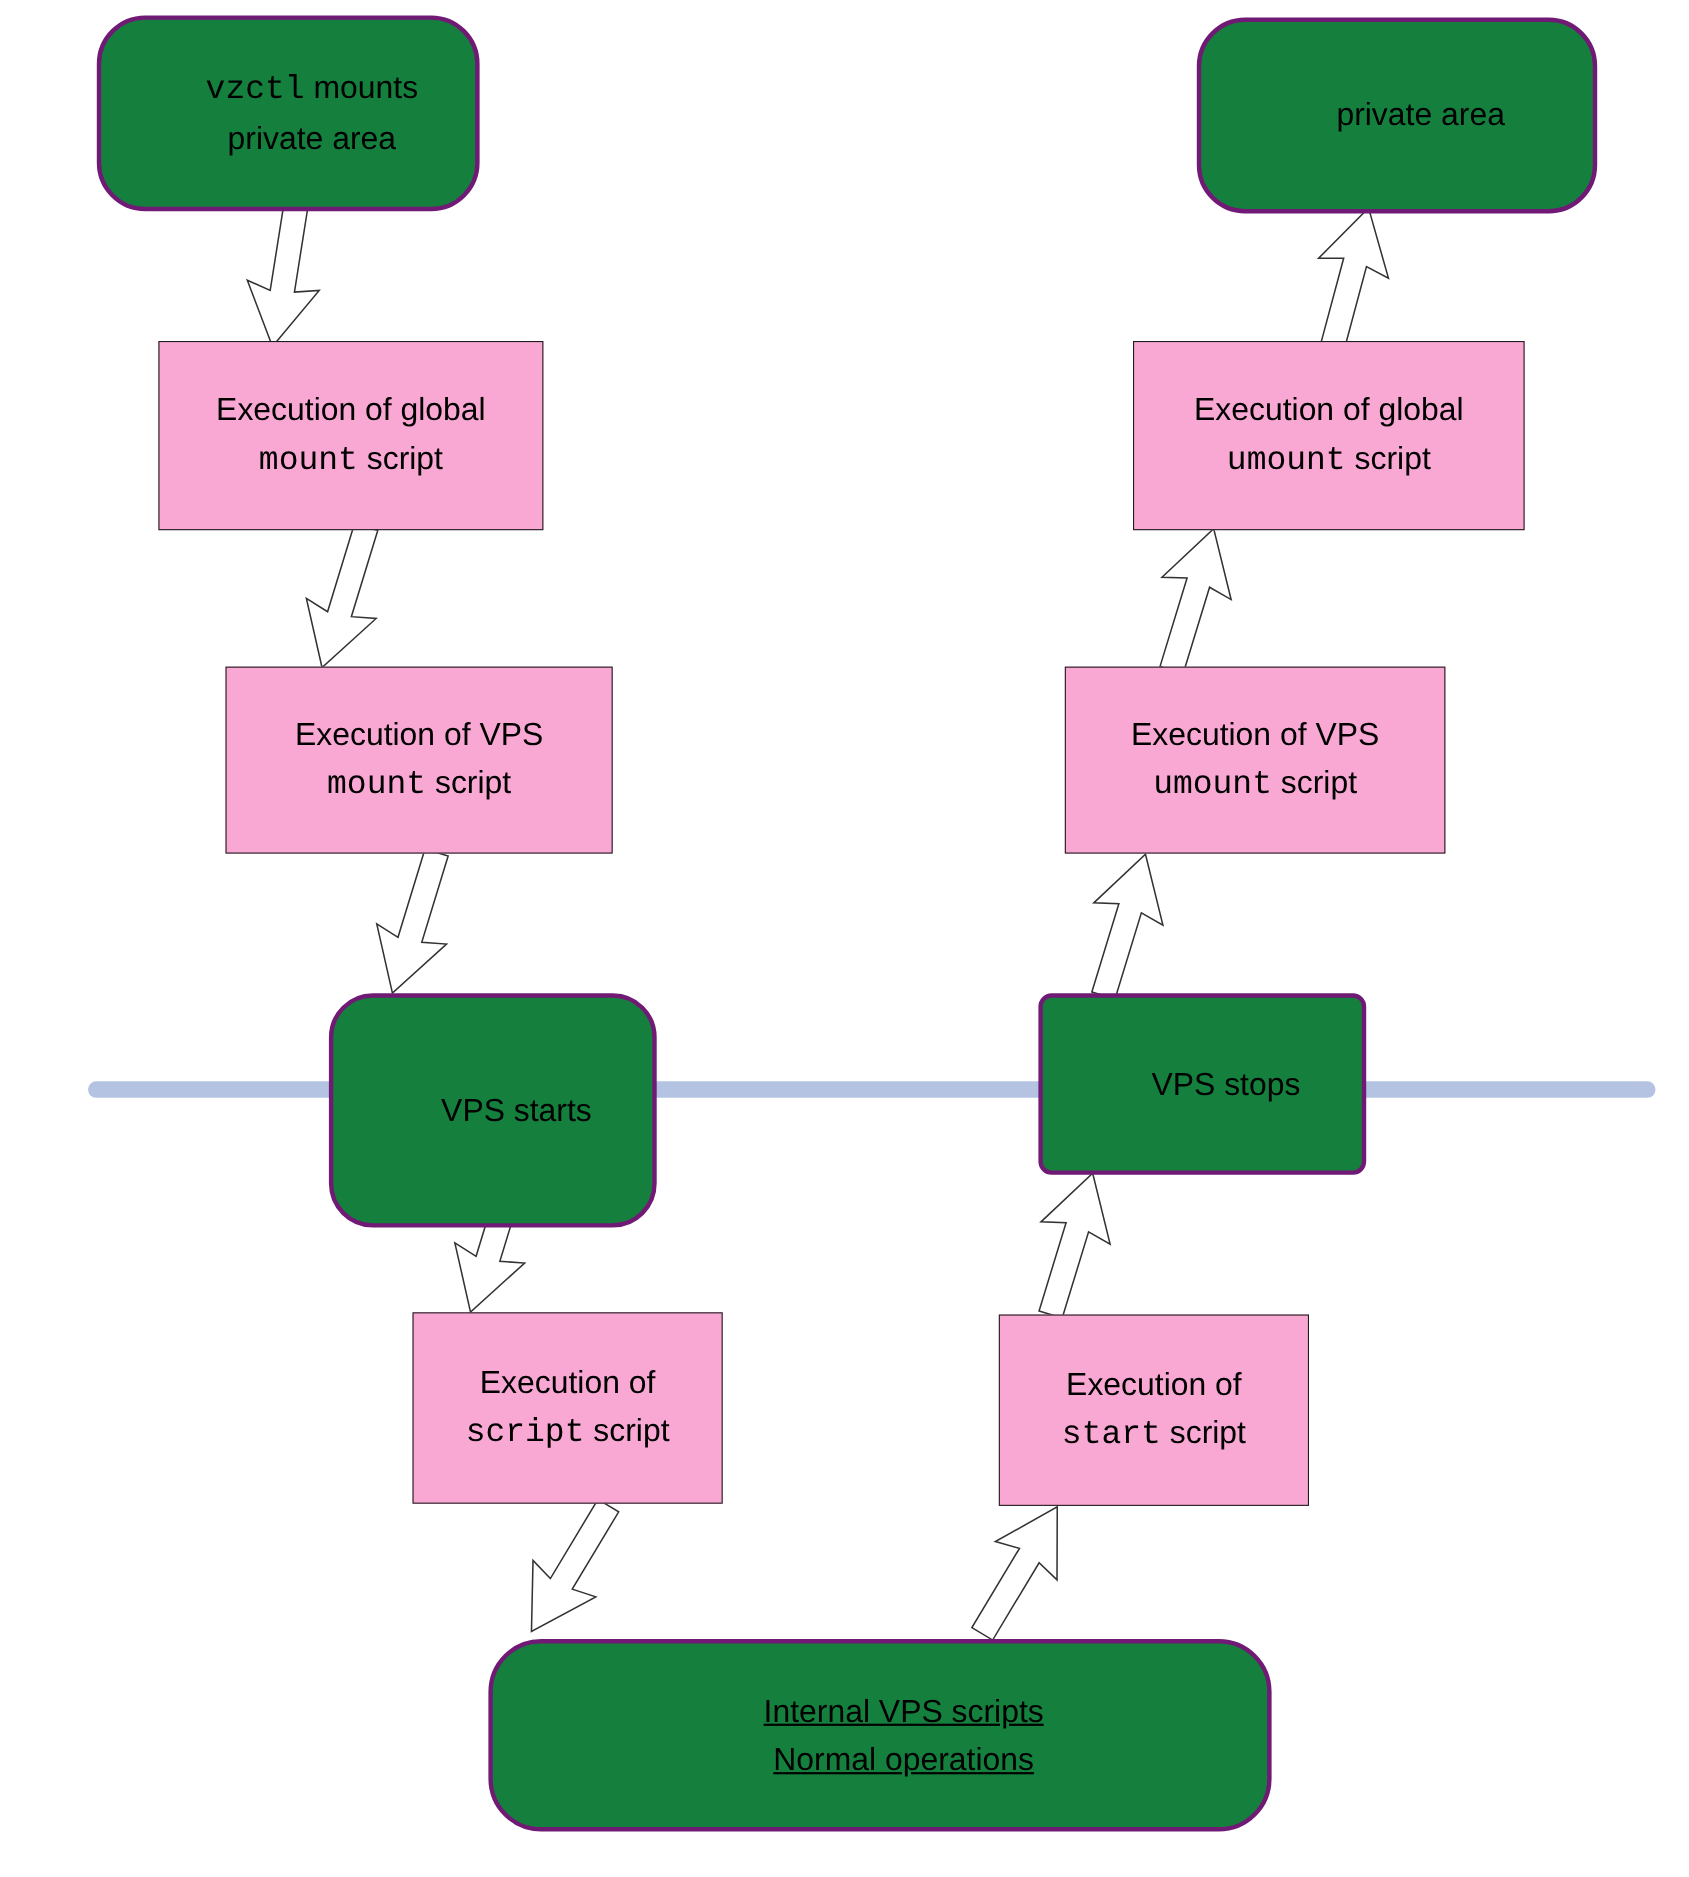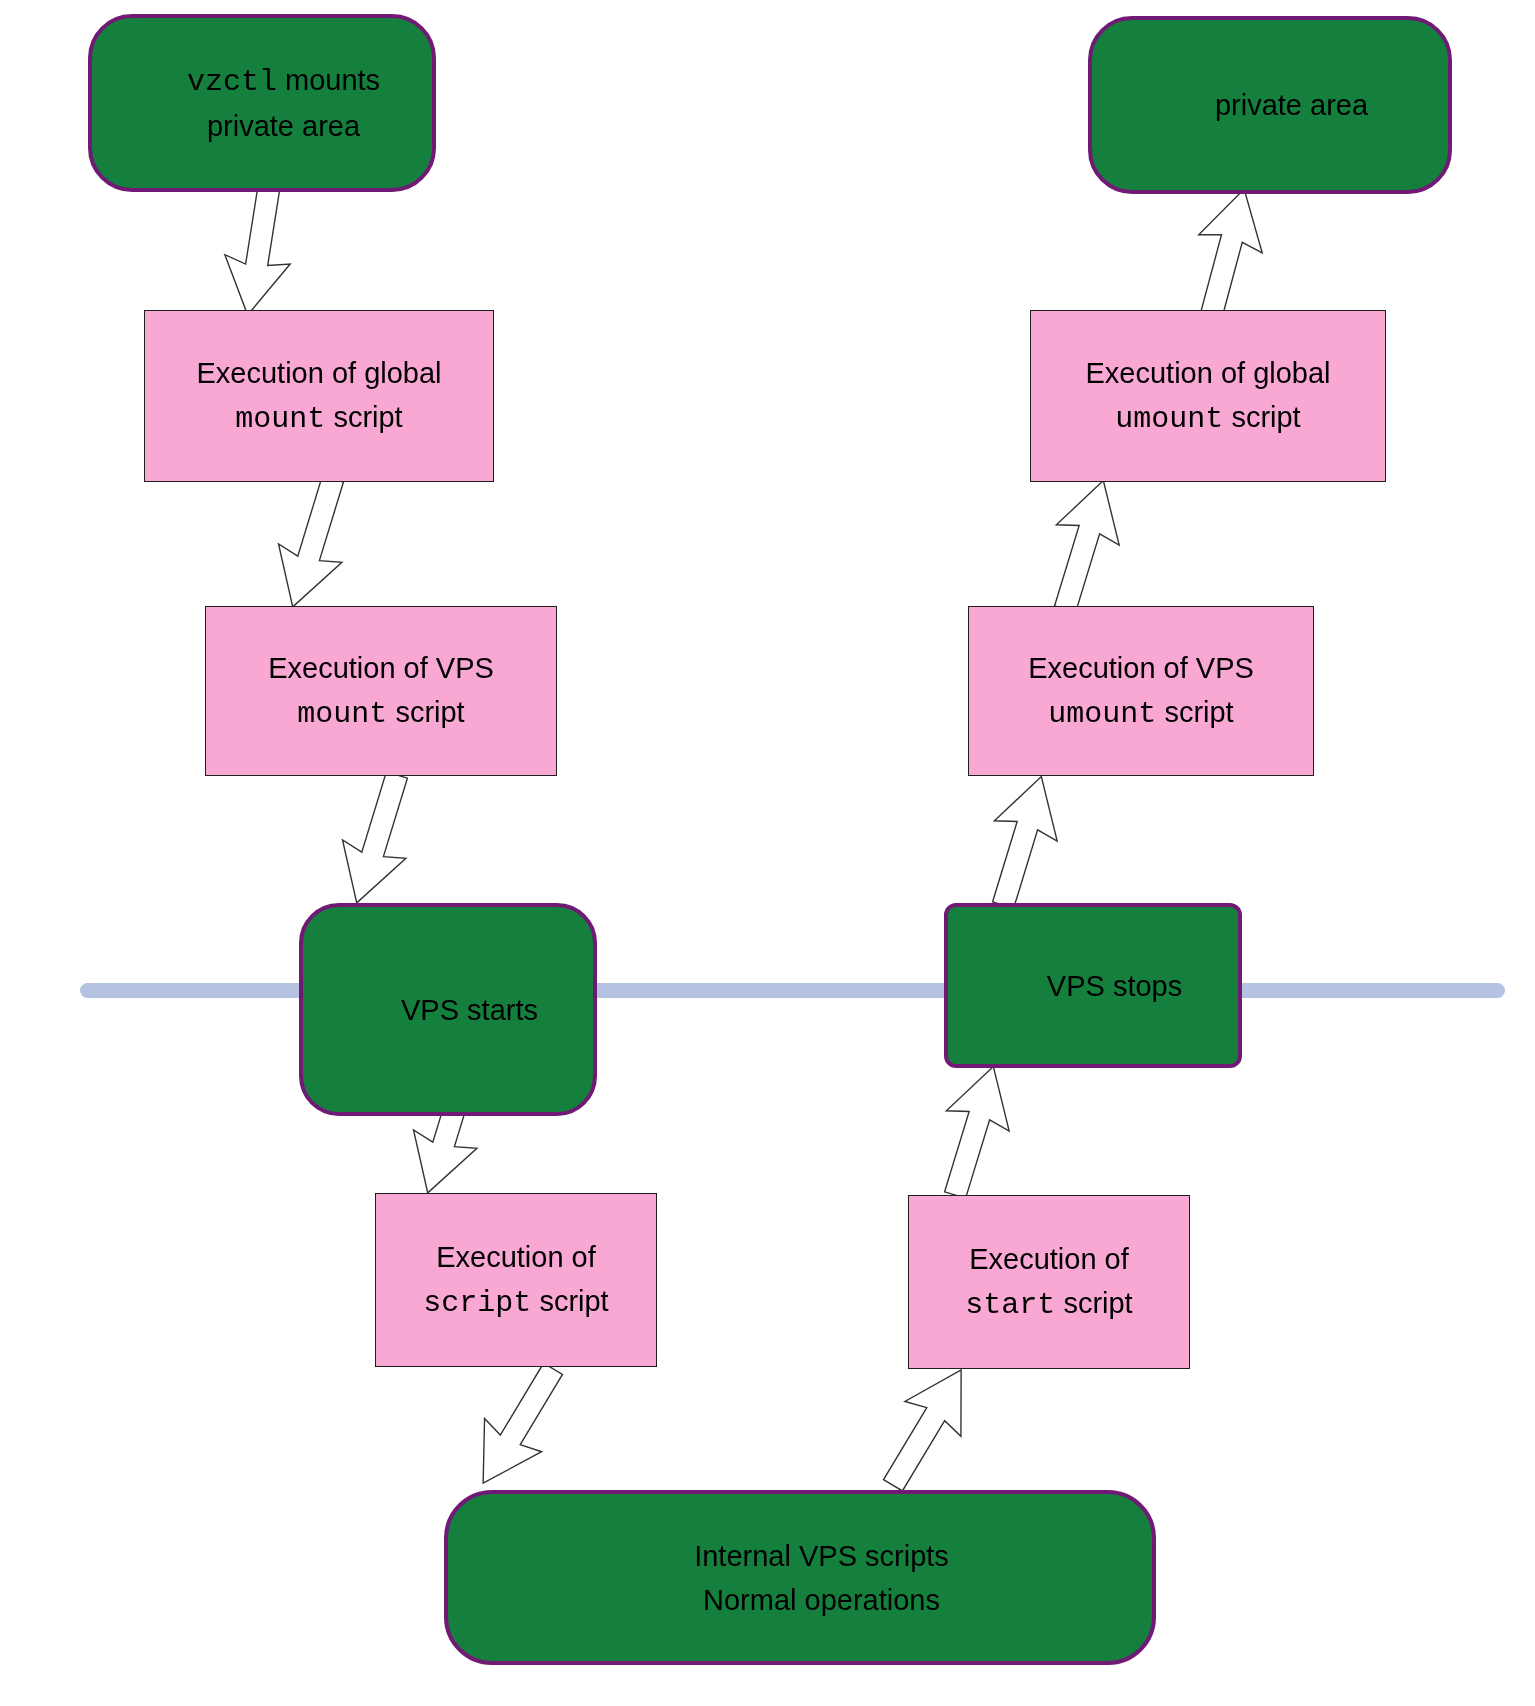--- a/index.html
+++ b/index.html
@@ -135,21 +135,21 @@
 
   <div class="node rounded" style="left:299px;top:903px;width:298px;height:213px;border-radius:40px;">
     <div class="line"><span>VPS starts</span></div>
   </div>
 
   <div class="node rect" style="left:375px;top:1193px;width:282px;height:174px;">
     <div class="line"><span>Execution of</span></div>
     <div class="line"><span class="code">script</span> <span>script</span></div>
   </div>
 
-  <div class="node rounded" style="left:444px;top:1490px;width:712px;height:175px;border-radius:48px;">
+  <div class="node rounded" style="left:444px;top:1490px;width:712px;height:175px;border-radius:48px;text-decoration:underline;">
     <div class="line"><span>Internal VPS scripts</span></div>
     <div class="line"><span>Normal operations</span></div>
   </div>
 
   <div class="node rect" style="left:908px;top:1195px;width:282px;height:174px;">
     <div class="line"><span>Execution of</span></div>
     <div class="line"><span class="code">start</span> <span>script</span></div>
   </div>
 
   <div class="node rounded" style="left:944px;top:903px;width:298px;height:165px;border-radius:12px;">

